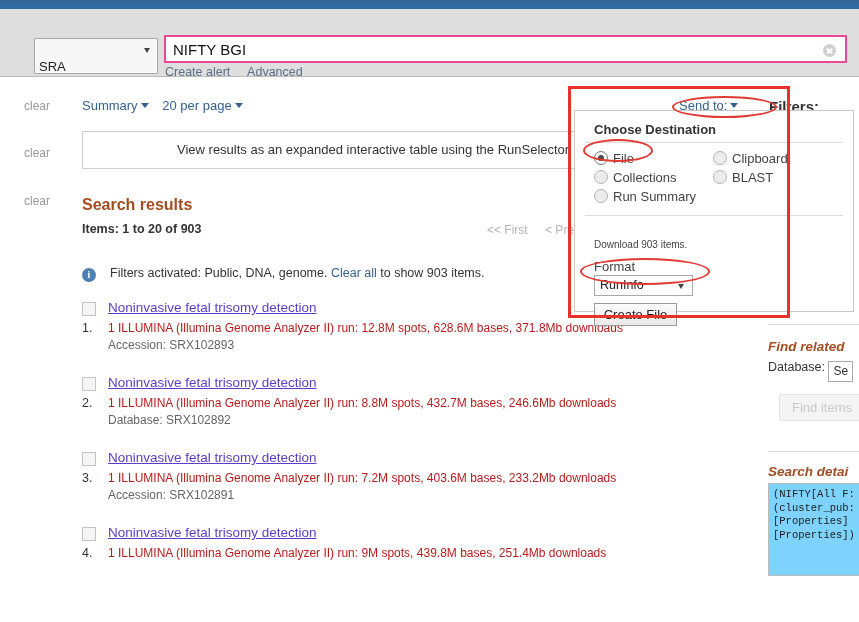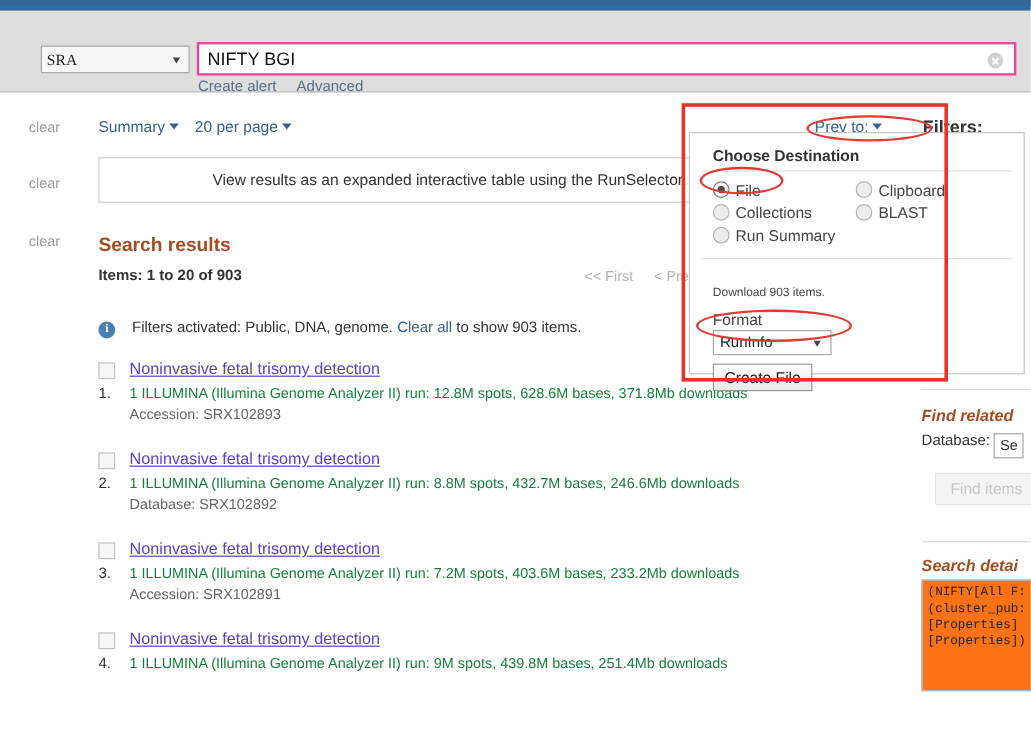--- a/index.html
+++ b/index.html
@@ -40,24 +40,24 @@
     border-bottom: 1px solid #bcbcbc;
   }
   .db-select {
     position: absolute;
     left: 34px; top: 29px;
     width: 124px; height: 23px;
     background: #f7f7f7;
     border: 1px solid #a9a9a9;
     border-radius: 1px;
     box-sizing: border-box;
-    font-family: Liberation Serif, serif;
+    font-family: Liberation Sans, sans-serif;
     font-size: 13px;
     color: #222;
-    padding: 0 4px;
+    padding: 17px 4px;
     line-height: 21px;
     cursor: pointer;
   }
   .db-select .caret {
     position: absolute;
     right: 7px; top: 9px;
     width: 0; height: 0;
     border-left: 3.5px solid transparent;
     border-right: 3.5px solid transparent;
     border-top: 5px solid #444;
@@ -251,21 +251,21 @@
     left: 26px; top: 0;
     font-size: 13.5px;
     color: #5a3ec8;
     text-decoration: underline;
     cursor: pointer;
   }
   .item-desc {
     position: absolute;
     left: 26px; top: 21px;
     font-size: 12px;
-    color: #15803d;
+    color: #b91c1c;
     white-space: nowrap;
   }
   .item-acc {
     position: absolute;
     left: 26px; top: 38px;
     font-size: 12px;
     color: #666;
   }
 
   
@@ -313,21 +313,21 @@
     text-align: center;
     line-height: 26px;
     border-radius: 2px;
     box-sizing: border-box;
   }
   .detail-box {
     position: absolute;
     left: 768px; top: 483px;
     width: 92px; height: 93px;
     border: 1px solid #bbb;
-    background: #f97316;
+    background: #7dd3fc;
     box-sizing: border-box;
     overflow: hidden;
     cursor: text;
   }
   .detail-box pre {
     margin: 4px 0 0 4px;
     font-family: "Liberation Mono", monospace;
     font-size: 10.5px;
     line-height: 13.5px;
     color: #222;
@@ -477,21 +477,21 @@
 <div class="clear-col" style="top:99px;">clear</div>
 <div class="clear-col" style="top:146px;">clear</div>
 <div class="clear-col" style="top:194px;">clear</div>
 
 <div class="display-bar">
   <span class="dd"><span>Summary</span><span class="tri"></span></span>
   <span class="dd"><span>20 per page</span><span class="tri"></span></span>
 </div>
 
 <div class="sendto">
-  <span>Prev to:</span><span class="tri"></span>
+  <span>Send to:</span><span class="tri"></span>
 </div>
 
 <div class="filters-lbl">
   <span>Filters:</span>
   <a>Manag</a>
 </div>
 
 <div class="notice"></div>
 <div class="notice-text">
   <span>View results as an expanded interactive table using the RunSelector. </span><a>Send results</a>

